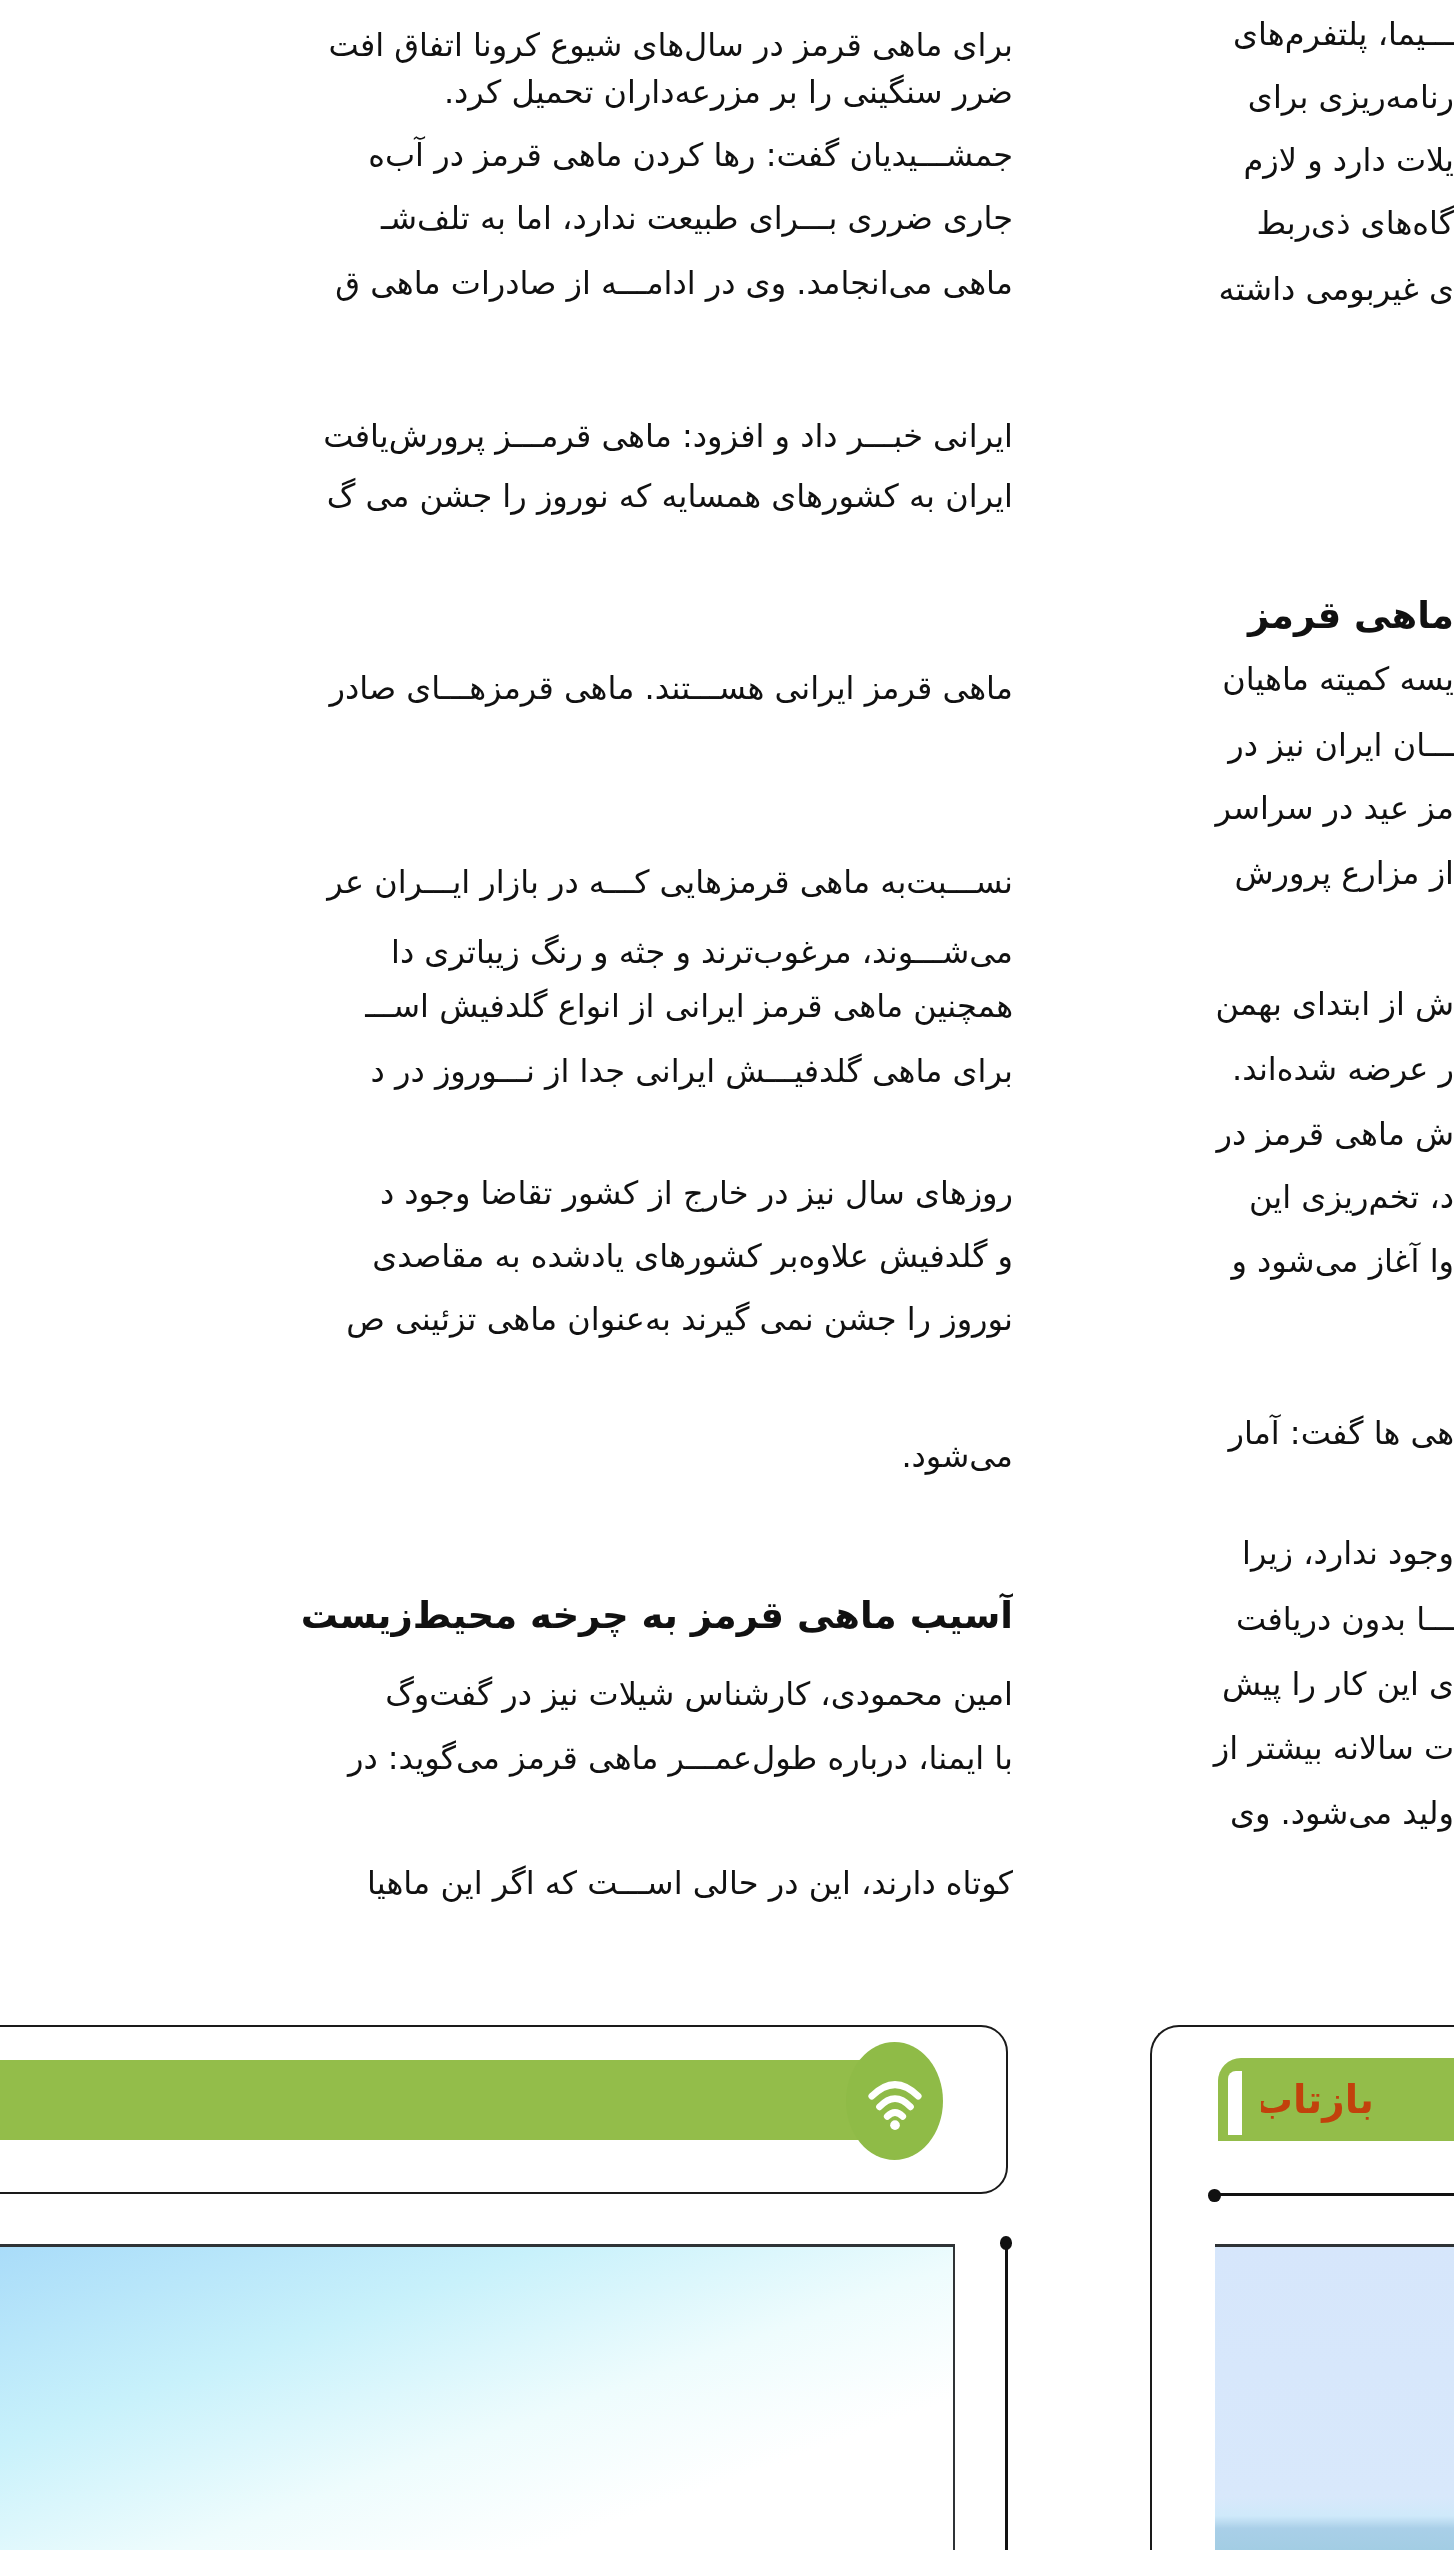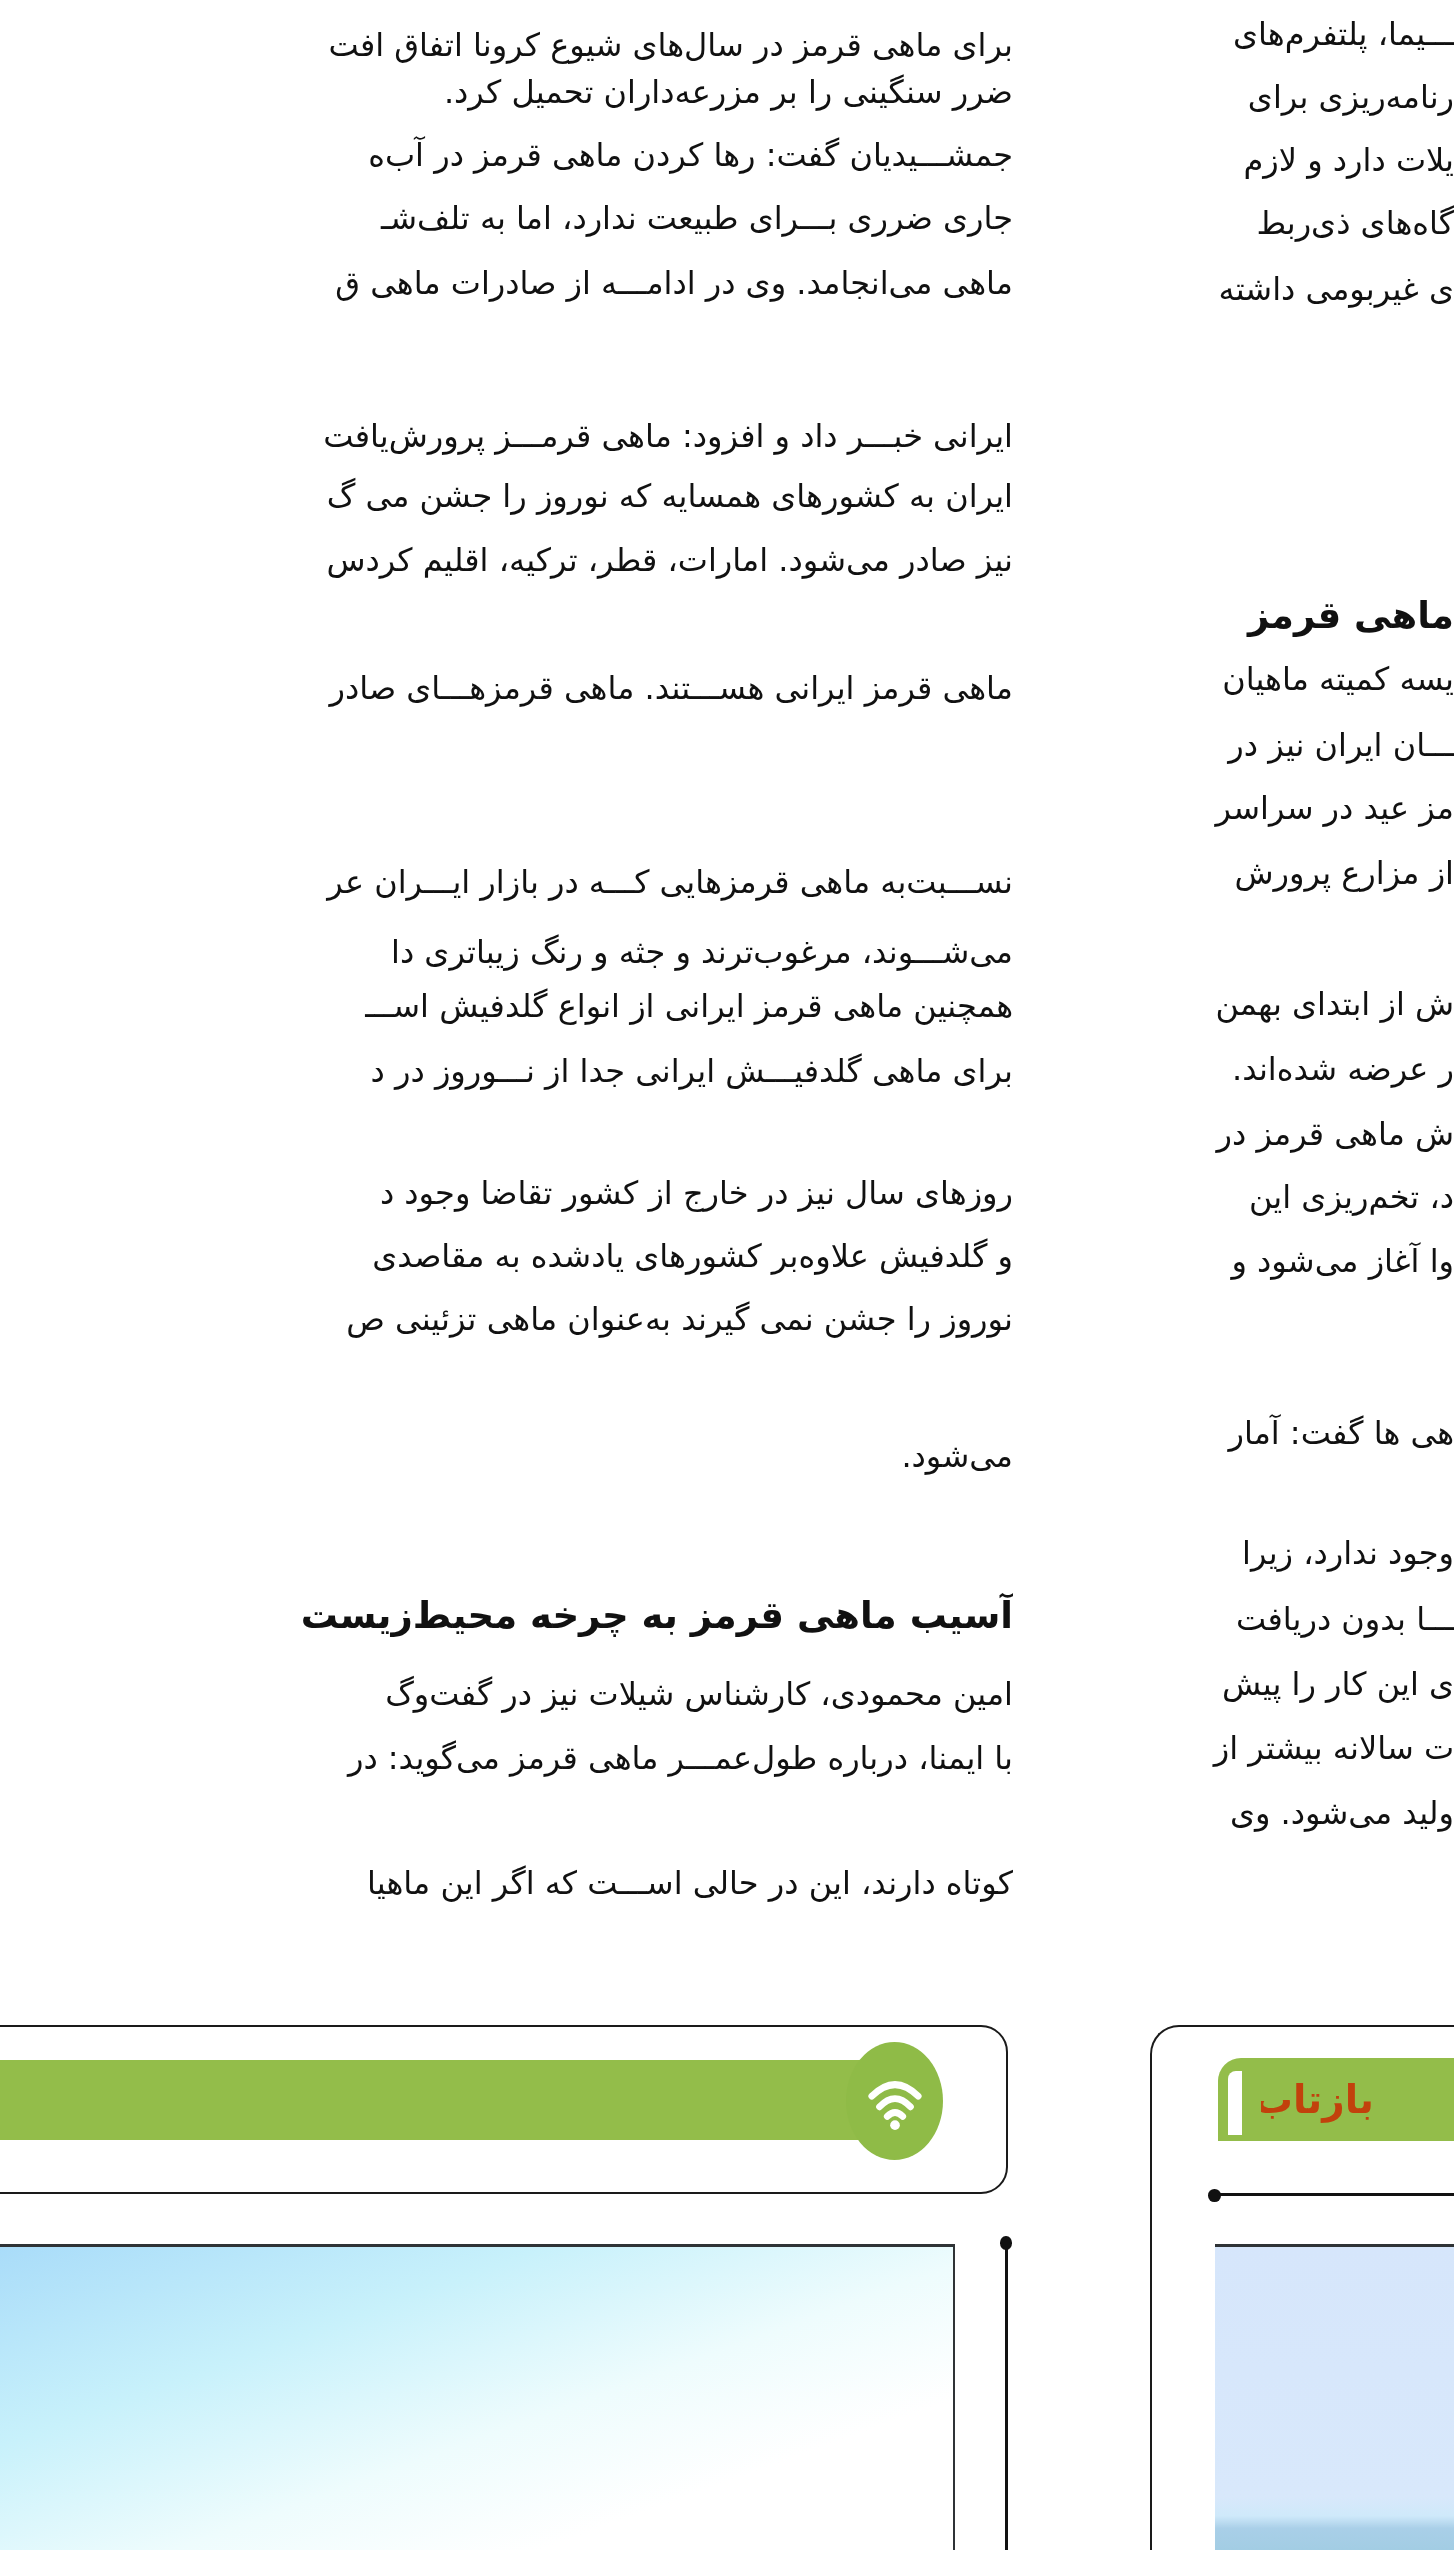--- a/index.html
+++ b/index.html
@@ -182,21 +182,20 @@
 <body>
 
 <div class="col col-left" style="height:1988px;">
   <div class="line" style="top:15.5px;">برای ماهی قرمز در سال‌های شیوع کرونا اتفاق افت</div>
   <div class="line" style="top:63px;">ضرر سنگینی را بر مزرعه‌داران تحمیل کرد.</div>
   <div class="line" style="top:126px;">جمشـــیدیان گفت: رها کردن ماهی قرمز در آب‌ه</div>
   <div class="line" style="top:189px;">جاری ضرری بـــرای طبیعت ندارد، اما به تلف‌شـ</div>
   <div class="line" style="top:254px;">ماهی می‌انجامد. وی در ادامـــه از صادرات ماهی ق</div>
   <div class="line" style="top:407px;">ایرانی خبـــر داد و افزود: ماهی قرمـــز پرورش‌یافت</div>
   <div class="line" style="top:467px;">ایران به کشورهای همسایه که نوروز را جشن می گ</div>
-  <div class="line" style="top:531px;">نیز صادر می‌شود. امارات، قطر، ترکیه، اقلیم کردس</div>
   <div class="line" style="top:659px;">ماهی قرمز ایرانی هســـتند. ماهی قرمزهـــای صادر</div>
   <div class="line" style="top:853px;">نســـبت‌به ماهی قرمزهایی کـــه در بازار ایـــران عر</div>
   <div class="line" style="top:923px;margin-left:20px;">می‌شـــوند، مرغوب‌ترند و جثه و رنگ زیباتری دا</div>
   <div class="line" style="top:1042px;">برای ماهی گلدفیـــش ایرانی جدا از نـــوروز در د</div>
   <div class="line" style="top:977px;">همچنین ماهی قرمز ایرانی از انواع گلدفیش اســـ</div>
   <div class="line" style="top:1164px;">روزهای سال نیز در خارج از کشور تقاضا وجود د</div>
   <div class="line" style="top:1227px;">و گلدفیش علاوه‌بر کشورهای یادشده به مقاصدی</div>
   <div class="line" style="top:1290px;">نوروز را جشن نمی گیرند به‌عنوان ماهی تزئینی ص</div>
   <div class="line" style="top:1427px;">می‌شود.</div>
 

